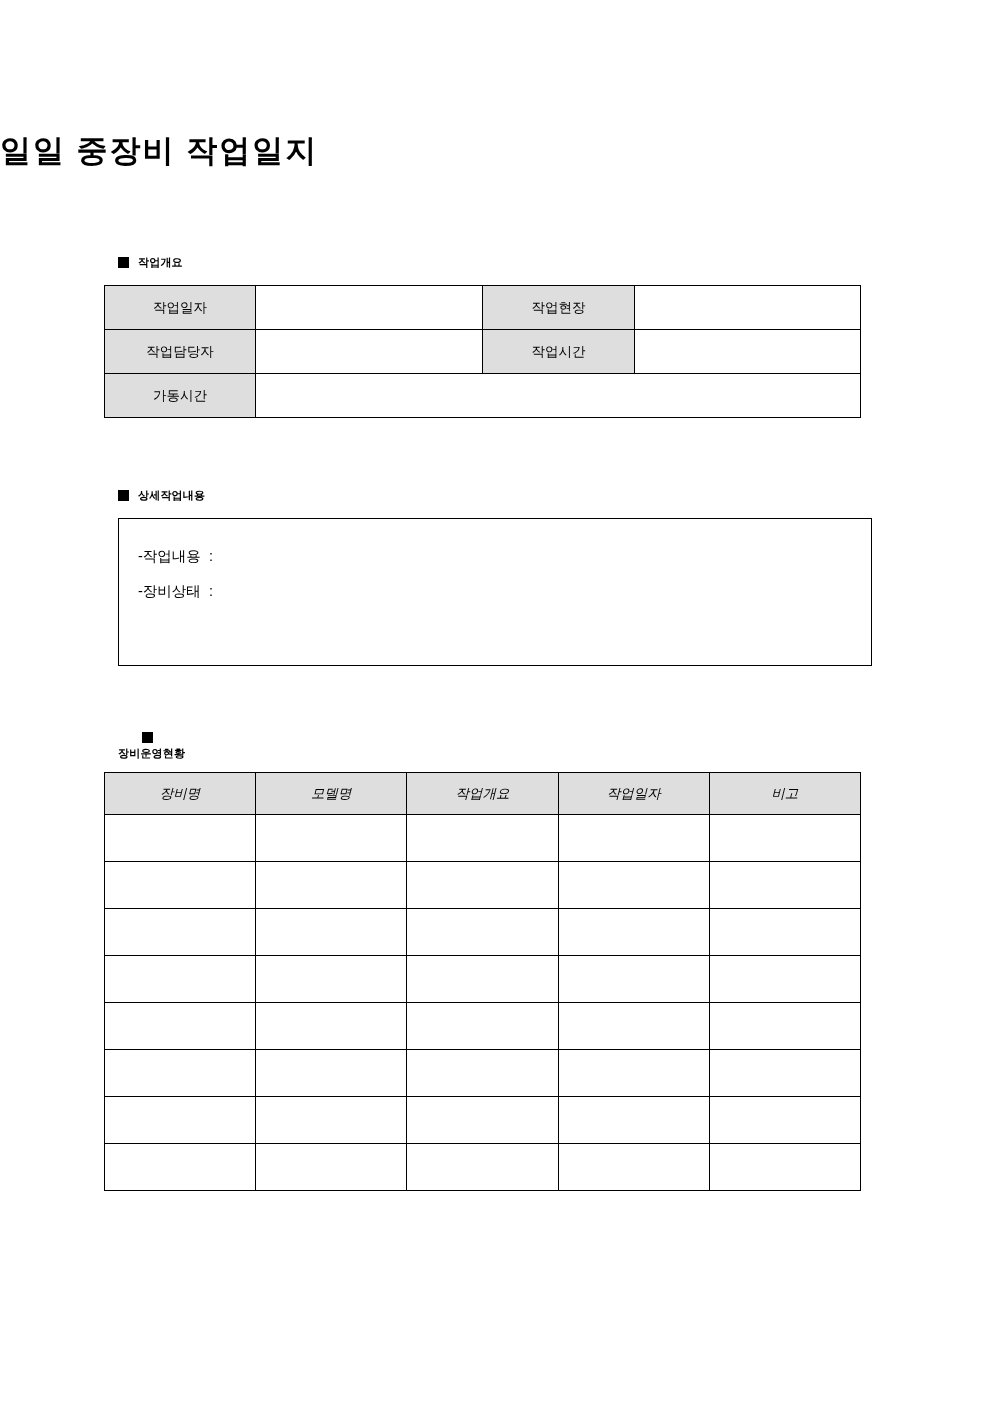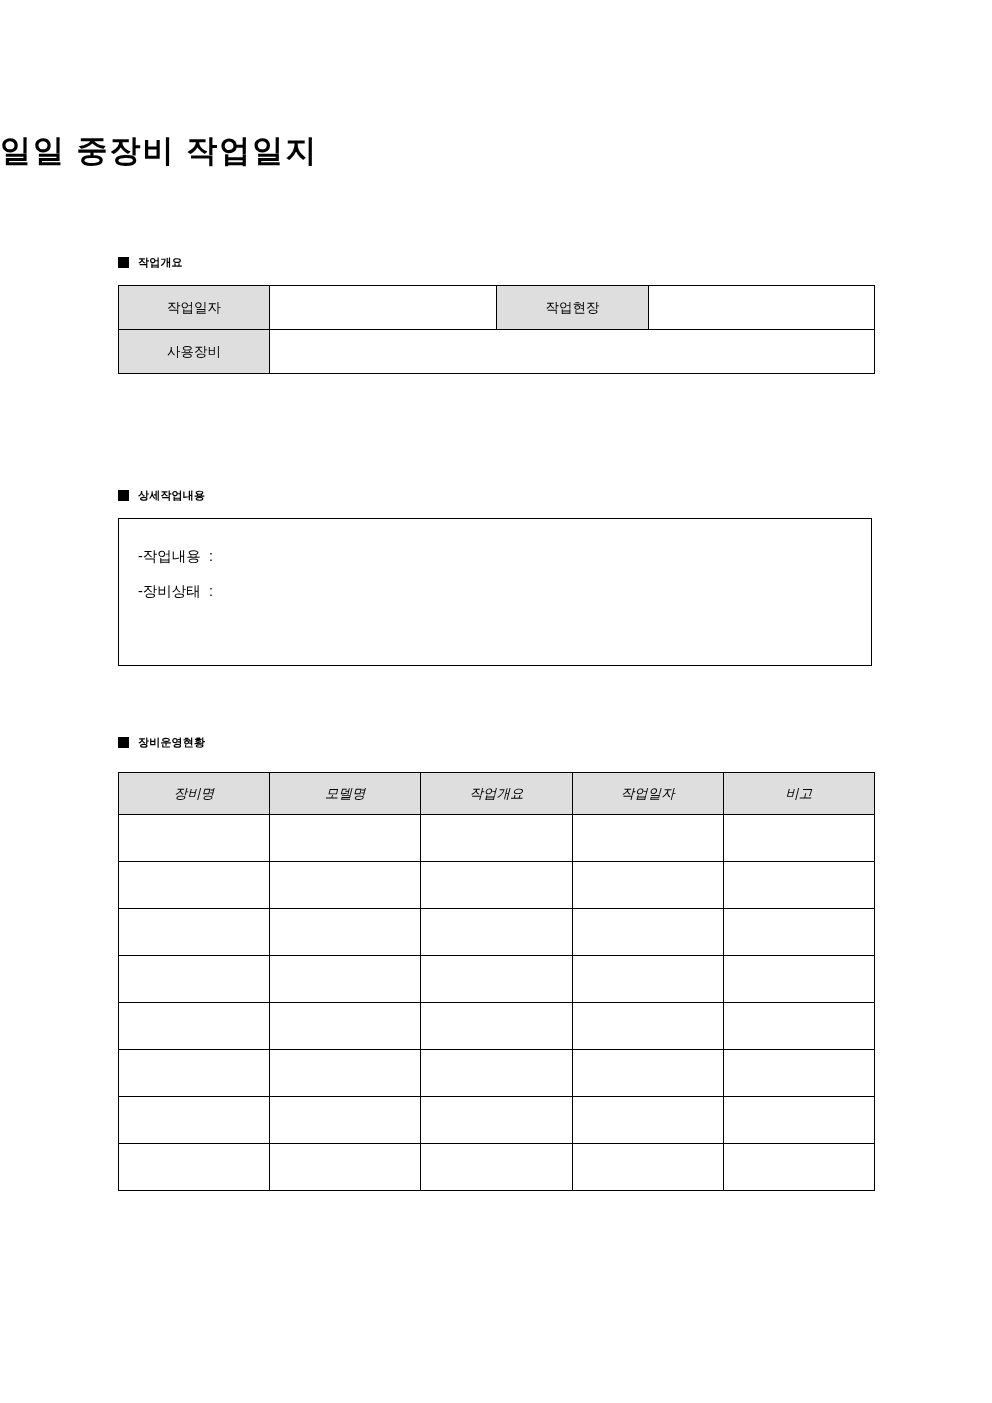--- a/index.html
+++ b/index.html
@@ -53,26 +53,26 @@
     width: 11px;
     height: 11px;
     background: #000000;
     margin-right: 9px;
     flex: 0 0 auto;
   }
   .section-head .sec-label { letter-spacing: 0.2px; }
 
   #sec1-head { top: 252px; }
   #sec2-head { top: 485px; text-align: center; }
-  #sec3-head { top: 732px; }
+  #sec3-head { top: 732px; flex-direction: column; }
 
   
   .grid {
     position: absolute;
-    left: 118px;
+    left: 104px;
     border-collapse: collapse;
     table-layout: fixed;
     background: #ffffff;
   }
   .grid td, .grid th {
     border: 1px solid #000000;
     padding: 0;
     font-size: 13.5px;
     font-weight: normal;
     text-align: center;
@@ -152,21 +152,27 @@
         <col class="c-val2">
     </colgroup>
     <tbody>
       <tr>
         <td class="lbl">작업일자</td>
         <td></td>
         <td class="lbl">작업현장</td>
         <td></td>
       </tr>
       <tr>
-        <td class="lbl">사용장비</td>
+        <td class="lbl">작업담당자</td>
+        <td></td>
+        <td class="lbl">작업시간</td>
+        <td></td>
+      </tr>
+      <tr>
+        <td class="lbl">가동시간</td>
         <td colspan="3"></td>
       </tr>
     </tbody>
   </table>
 
   <div class="section-head" id="sec2-head">
     <span class="bullet-square"></span>
     <span class="sec-label">상세작업내용</span>
   </div>
 

